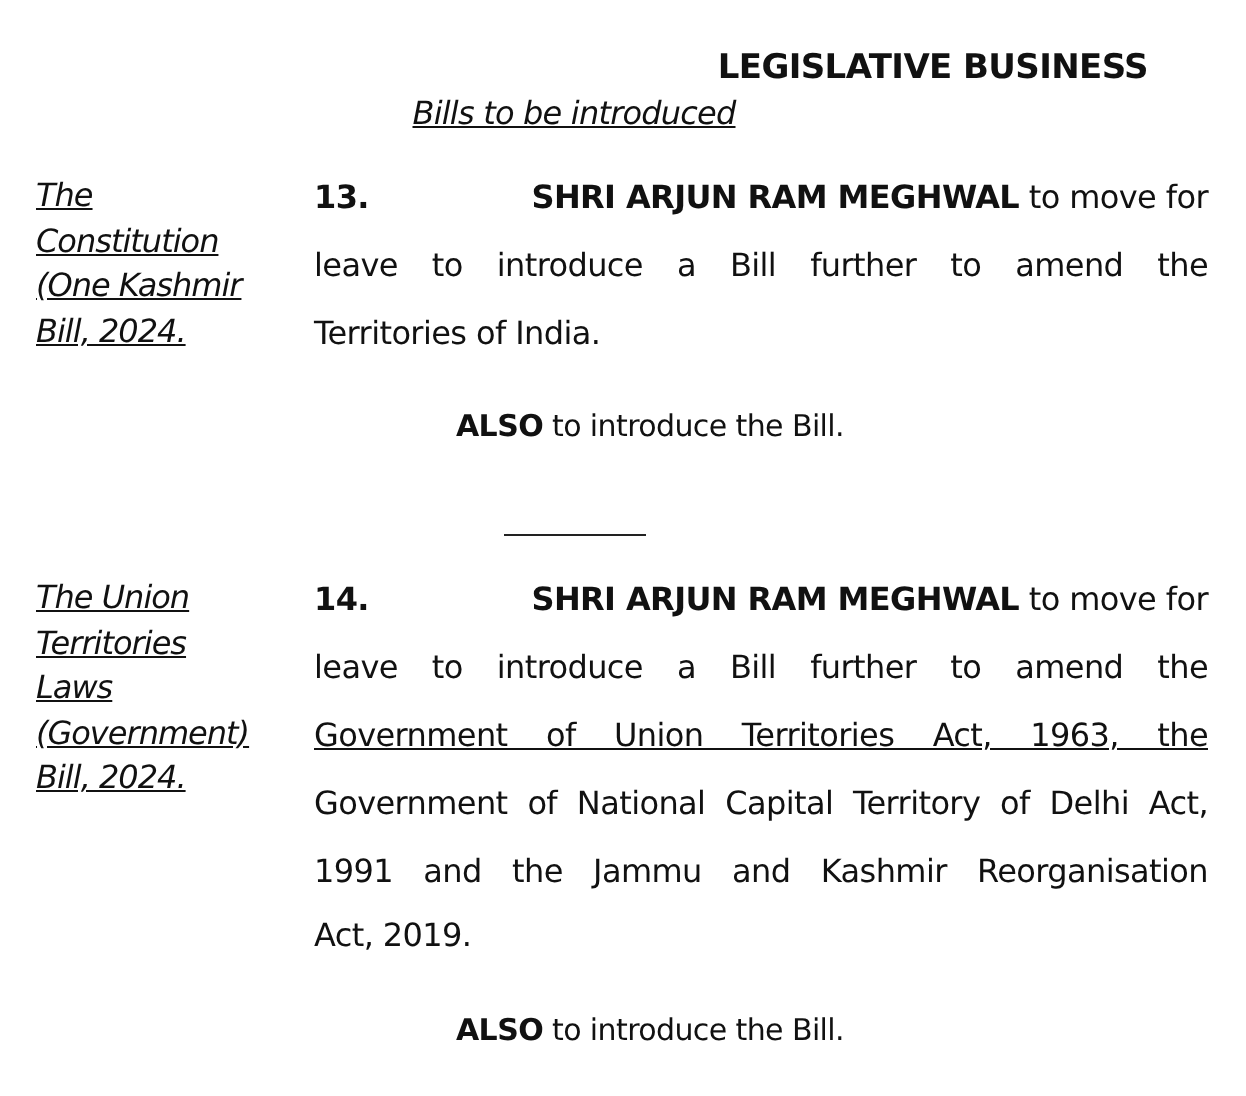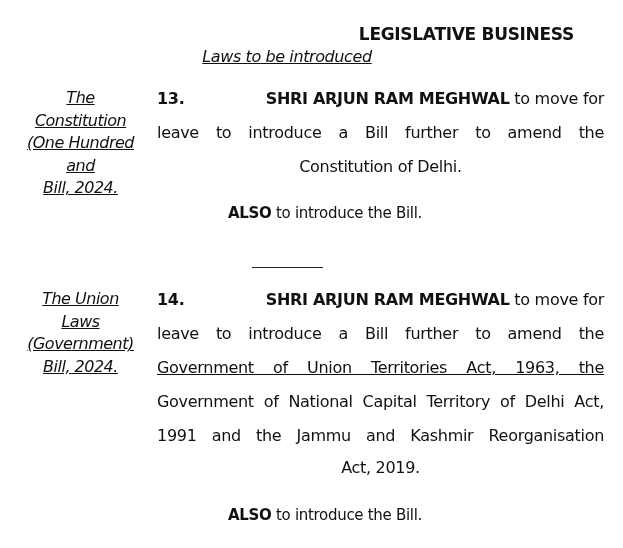--- a/index.html
+++ b/index.html
@@ -1,55 +1,55 @@
 <!DOCTYPE html>
 <html><head>
   <meta charset="utf-8">
   <style>
     html, body { margin: 0; padding: 0; background: #ffffff; }
     body { width: 623px; height: 548px; position: relative; overflow: hidden;
            font-family: "DejaVu Sans", "Liberation Sans", sans-serif; color: #111; }
-    .abs { position: absolute; text-align: center; }
+    .abs { position: absolute; }
     .title { left: 0; width: 574px; text-align: right; top: 24px; font-weight: bold; font-size: 17px; letter-spacing: -0.3px; }
     .subtitle { left: 0; width: 574px; text-align: center; top: 47px; font-style: italic; font-size: 16px; text-decoration: underline; letter-spacing: -0.4px; }
     .side { left: 18px; width: 125px; font-style: italic; font-size: 16px; line-height: 22.5px; letter-spacing: -0.5px; }
     .side span { text-decoration: underline; display: block; white-space: nowrap; }
     .line { left: 157px; width: 447px; font-size: 16px; letter-spacing: -0.3px; white-space: nowrap; }
     .just { text-align: justify; text-align-last: justify; }
     .num { font-weight: bold; margin-top: 40px; }
     .name { font-weight: bold; }
     .also { left: 228px; font-size: 15px; letter-spacing: -0.3px; white-space: nowrap; }
     .sep { left: 252px; top: 267px; width: 71px; border-top: 1px solid #222; }
   </style>
 </head>
 <body>
 
 <div class="abs title">LEGISLATIVE BUSINESS</div>
-<div class="abs subtitle">Laws to be introduced</div>
+<div class="abs subtitle">Bills to be introduced</div>
 
 <div class="abs side" style="top:87px;">
   <span>The</span>
   <span>Constitution</span>
-  <span>(One Hundred</span>
-  <span>and</span>
+  <span>(One Kashmir</span>
   <span>Bill, 2024.</span>
 </div>
 
 <div class="abs line" style="top:89px; display:flex; justify-content:space-between;">
   <span><span class="num">13.</span></span>
   <span><span class="name">SHRI ARJUN RAM MEGHWAL</span><span> to move for</span></span>
 </div>
 <div class="abs line just" style="top:123px;">leave to introduce a Bill further to amend the</div>
-<div class="abs line" style="top:157px;">Constitution of Delhi.</div>
+<div class="abs line" style="top:157px;">Territories of India.</div>
 <div class="abs also" style="top:204px;"><b>ALSO</b><span> to introduce the Bill.</span></div>
 
 <div class="abs sep"></div>
 
 <div class="abs side" style="top:288px;">
   <span>The Union</span>
+  <span>Territories</span>
   <span>Laws</span>
   <span>(Government)</span>
   <span>Bill, 2024.</span>
 </div>
 
 <div class="abs line" style="top:290px; display:flex; justify-content:space-between;">
   <span><span class="num">14.</span></span>
   <span><span class="name">SHRI ARJUN RAM MEGHWAL</span><span> to move for</span></span>
 </div>
 <div class="abs line just" style="top:324px;">leave to introduce a Bill further to amend the</div>

